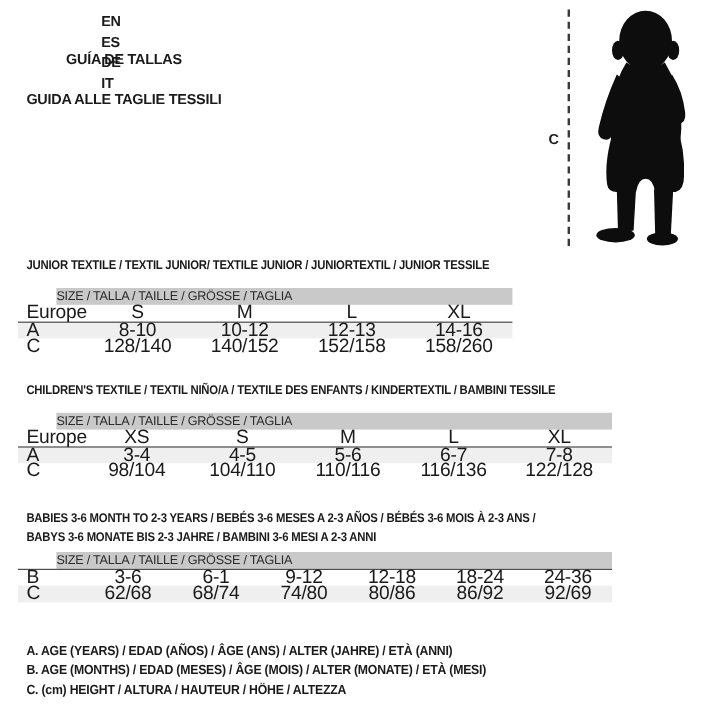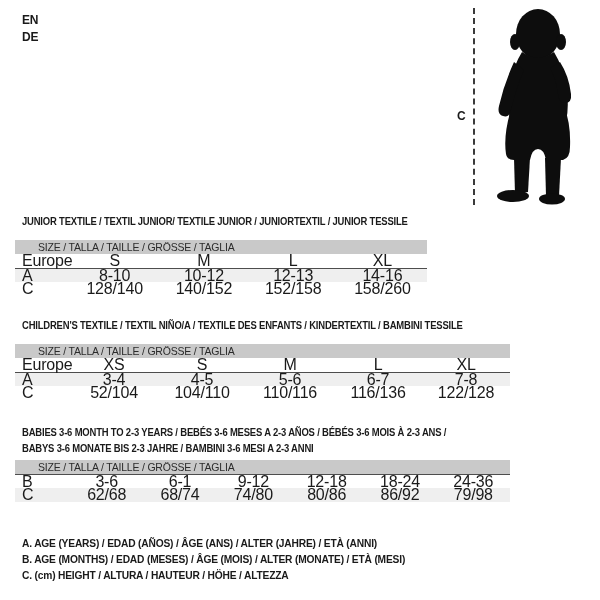--- a/index.html
+++ b/index.html
@@ -6,39 +6,39 @@
   body{
     width:600px;height:600px;background:#ffffff;
     font-family:"Liberation Sans","DejaVu Sans",sans-serif;
     color:#1a1a1a;position:relative;overflow:hidden;
   }
   .abs{position:absolute;}
 
   
   .lang-block{left:22px;top:11px;}
   .lang-row{display:flex;height:17px;align-items:center;
-    font-weight:700;font-size:12px;letter-spacing:-0.2px;white-space:nowrap;}
+    font-weight:700;font-size:12px;letter-spacing:-0.2px;white-space:nowrap;flex-direction:column;}
   .lang-code{width:38px;}
 
   
   .c-label{left:457px;top:109px;font-weight:700;font-size:12px;}
   .dash-line{left:473px;top:8px;height:197px;width:0;
     border-left:2px dashed #3a3a3a;}
   .silhouette{left:484px;top:6px;}
 
   
   .sec-title{left:22px;font-weight:700;font-size:10.5px;
     letter-spacing:-0.2px;white-space:nowrap;
     transform:scaleX(0.90);transform-origin:0 50%;height:14px;line-height:14px;}
 
   
   .tbl{position:absolute;left:15px;}
   .tbl .bar{height:14px;background:#c9c9c9;display:flex;align-items:center;
-    padding-left:23px;font-size:10.5px;letter-spacing:-0.2px;
-    box-sizing:border-box;color:#2b2b2b;}
+    padding-left:0;font-size:10.5px;letter-spacing:-0.2px;
+    box-sizing:border-box;color:#2b2b2b;margin-left:32px;}
   .tbl .row{display:flex;height:14px;align-items:center;font-size:16px;
     letter-spacing:-0.2px;box-sizing:border-box;}
   .tbl .lbl{width:48px;padding-left:7px;flex:none;}
   .tbl .cell{flex:1;text-align:center;}
   .row.shaded{background:#efefef;}
   .row.divider{border-top:1px solid #4d4d4d;}
 
   
   .footnote{left:22px;font-weight:700;font-size:11px;
     letter-spacing:-0.2px;white-space:nowrap;
@@ -47,21 +47,29 @@
 </head>
 <body>
 
 <div>
 
   <div class="abs lang-block">
     <div class="lang-row">
       <span class="lang-code">EN</span>
     </div>
     <div class="lang-row">
+      <span class="lang-code">ES</span>
+      <span>GUÍA DE TALLAS</span>
+    </div>
+    <div class="lang-row">
       <span class="lang-code">DE</span>
+    </div>
+    <div class="lang-row">
+      <span class="lang-code">IT</span>
+      <span>GUIDA ALLE TAGLIE TESSILI</span>
     </div>
   </div>
 
   <span class="abs c-label">C</span>
   <div class="abs dash-line"></div>
   <svg class="abs silhouette" width="102" height="202" viewBox="0 0 102 202" xmlns="http://www.w3.org/2000/svg">
     <g fill="#0d0d0d">
       <ellipse cx="54" cy="28" rx="22" ry="25"></ellipse>
       <ellipse cx="31" cy="36" rx="5" ry="8"></ellipse>
       <ellipse cx="77" cy="36" rx="5" ry="8"></ellipse>
@@ -118,21 +126,21 @@
     <div class="row shaded divider">
       <span class="lbl">A</span>
       <span class="cell">3-4</span>
       <span class="cell">4-5</span>
       <span class="cell">5-6</span>
       <span class="cell">6-7</span>
       <span class="cell">7-8</span>
     </div>
     <div class="row">
       <span class="lbl">C</span>
-      <span class="cell">52/104</span>
+      <span class="cell">98/104</span>
       <span class="cell">104/110</span>
       <span class="cell">110/116</span>
       <span class="cell">116/136</span>
       <span class="cell">122/128</span>
     </div>
   </div>
 
   <div class="abs sec-title" style="top:425px">BABIES 3-6 MONTH TO 2-3 YEARS / BEBÉS 3-6 MESES A 2-3 AÑOS / BÉBÉS 3-6 MOIS À 2-3 ANS /</div>
   <div class="abs sec-title" style="top:441px">BABYS 3-6 MONATE BIS 2-3 JAHRE / BAMBINI 3-6 MESI A 2-3 ANNI</div>
 
@@ -147,21 +155,21 @@
       <span class="cell">18-24</span>
       <span class="cell">24-36</span>
     </div>
     <div class="row shaded">
       <span class="lbl">C</span>
       <span class="cell">62/68</span>
       <span class="cell">68/74</span>
       <span class="cell">74/80</span>
       <span class="cell">80/86</span>
       <span class="cell">86/92</span>
-      <span class="cell">79/98</span>
+      <span class="cell">92/69</span>
     </div>
   </div>
 
   <div class="abs footnote" style="top:535px">A. AGE (YEARS) / EDAD (AÑOS) / ÂGE (ANS) / ALTER (JAHRE) / ETÀ (ANNI)</div>
   <div class="abs footnote" style="top:551px">B. AGE (MONTHS) / EDAD (MESES) / ÂGE (MOIS) / ALTER (MONATE) / ETÀ (MESI)</div>
   <div class="abs footnote" style="top:567px">C. (cm) HEIGHT / ALTURA / HAUTEUR / HÖHE / ALTEZZA</div>
 
 </div>
 
 </body></html>

